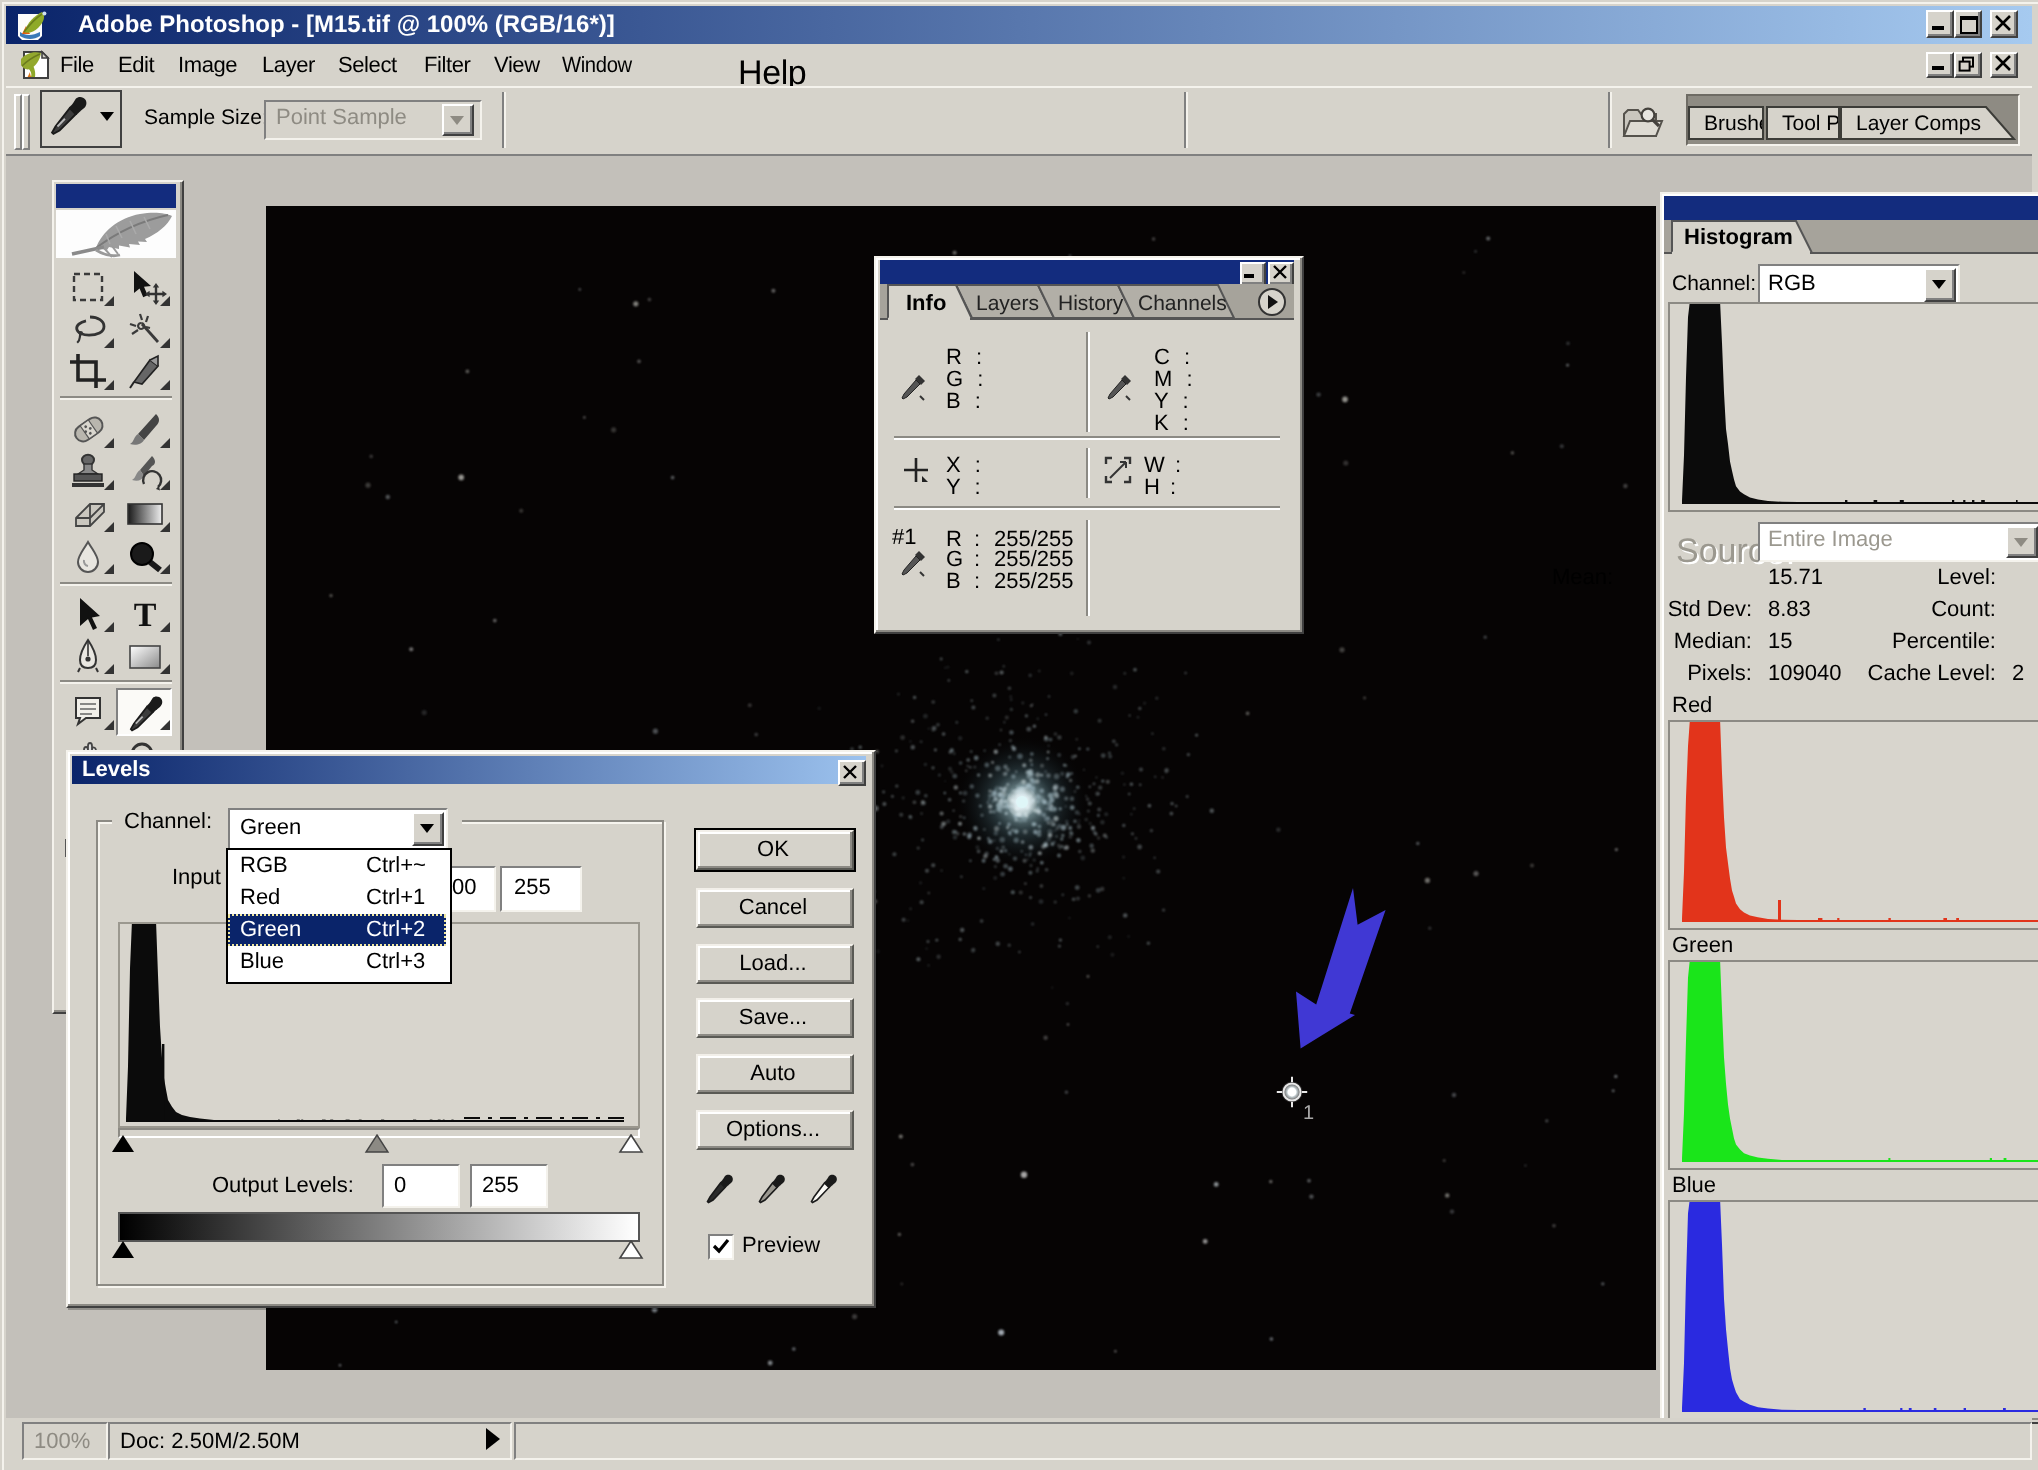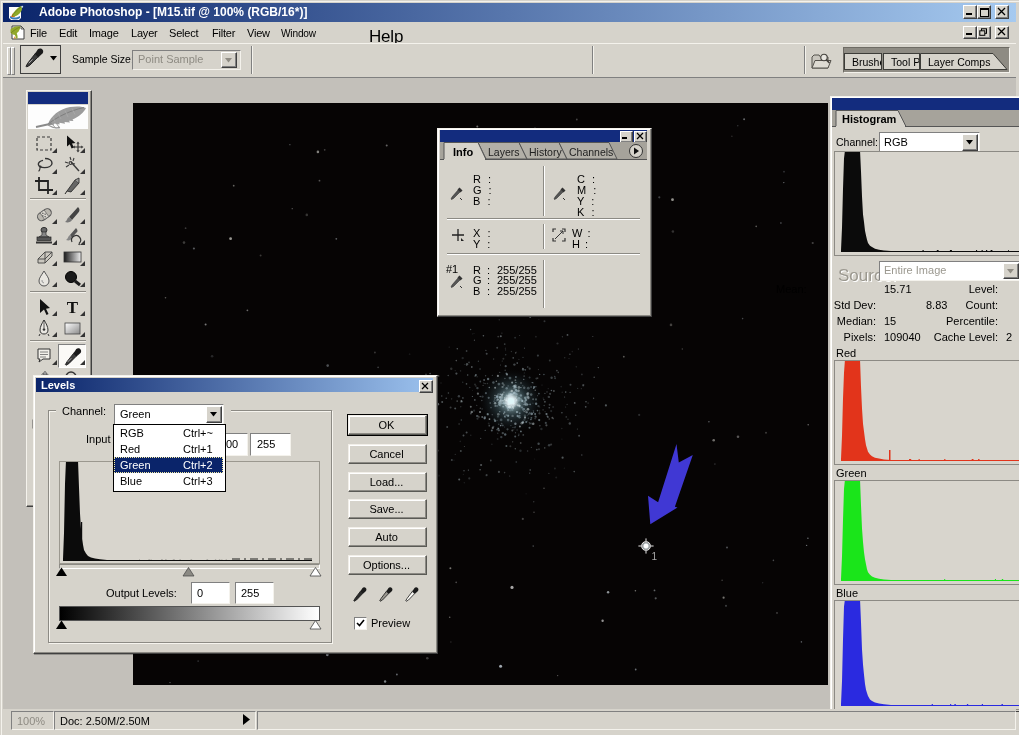--- a/index.html
+++ b/index.html
@@ -1178,21 +1178,21 @@
 <div class="abs" style="left:838px;top:266px;font-size:17px;color:#9b988f;text-shadow:1px 1px 0 #fff;">Source:</div>
 <div class="abs sunkens" style="left:879px;top:261px;width:140px;height:18px;background:#fff;"></div>
 <div class="abs" style="left:884px;top:264px;font-size:11px;color:#9b988f;">Entire Image</div>
 <div class="abs raised" style="left:1003px;top:263px;width:14px;height:14px;"></div>
 <svg class="abs" style="left:1007px;top:269px;" width="8" height="5" viewBox="0 0 8 5">
     <path d="M0 0 L7 0 L3.5 4.5 Z" fill="#8e8b83"></path>
   </svg>
 <div class="abs t11" style="left:776px;top:283px;width:100px;">Mean:</div>
 <div class="abs t11" style="left:884px;top:283px;">15.71</div>
 <div class="abs t11" style="left:776px;top:299px;width:100px;text-align:right;">Std Dev:</div>
-<div class="abs t11" style="left:884px;top:299px;margin-left:42px;">8.83</div>
+<div class="abs t11" style="left:884px;top:299px;">8.83</div>
 <div class="abs t11" style="left:776px;top:315px;width:100px;text-align:right;">Median:</div>
 <div class="abs t11" style="left:884px;top:315px;">15</div>
 <div class="abs t11" style="left:776px;top:331px;width:100px;text-align:right;">Pixels:</div>
 <div class="abs t11" style="left:884px;top:331px;">109040</div>
 <div class="abs t11" style="left:898px;top:283px;width:100px;text-align:right;">Level:</div>
 <div class="abs t11" style="left:898px;top:299px;width:100px;text-align:right;">Count:</div>
 <div class="abs t11" style="left:898px;top:315px;width:100px;text-align:right;">Percentile:</div>
 <div class="abs t11" style="left:898px;top:331px;width:100px;text-align:right;">Cache Level:</div>
 <div class="abs t11" style="left:1006px;top:331px;">2</div>
 <div class="abs t11" style="left:836px;top:347px;">Red</div>

